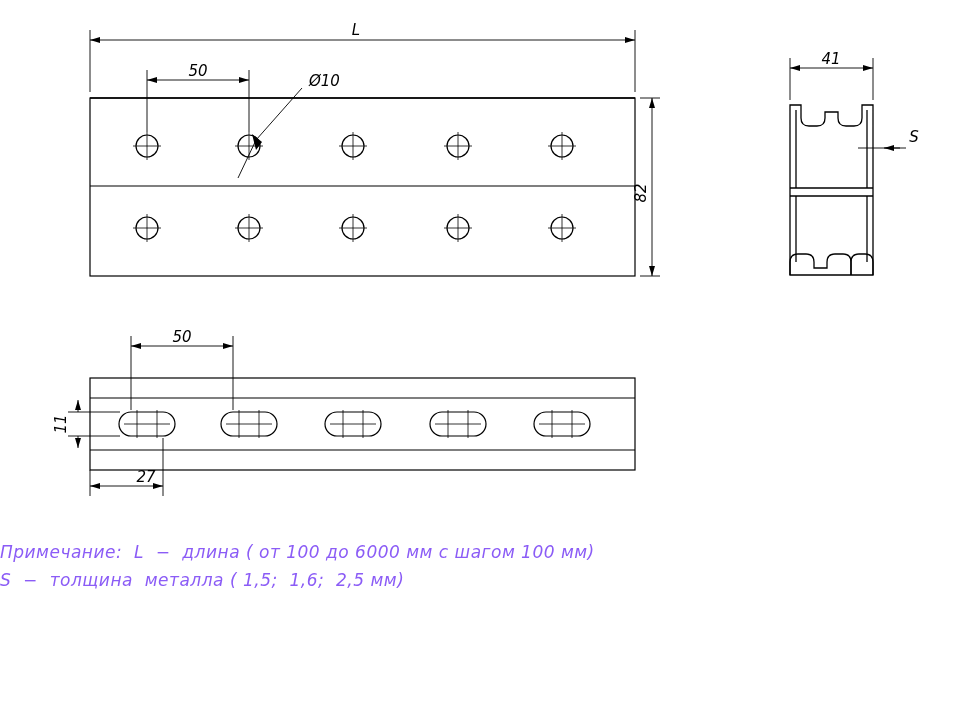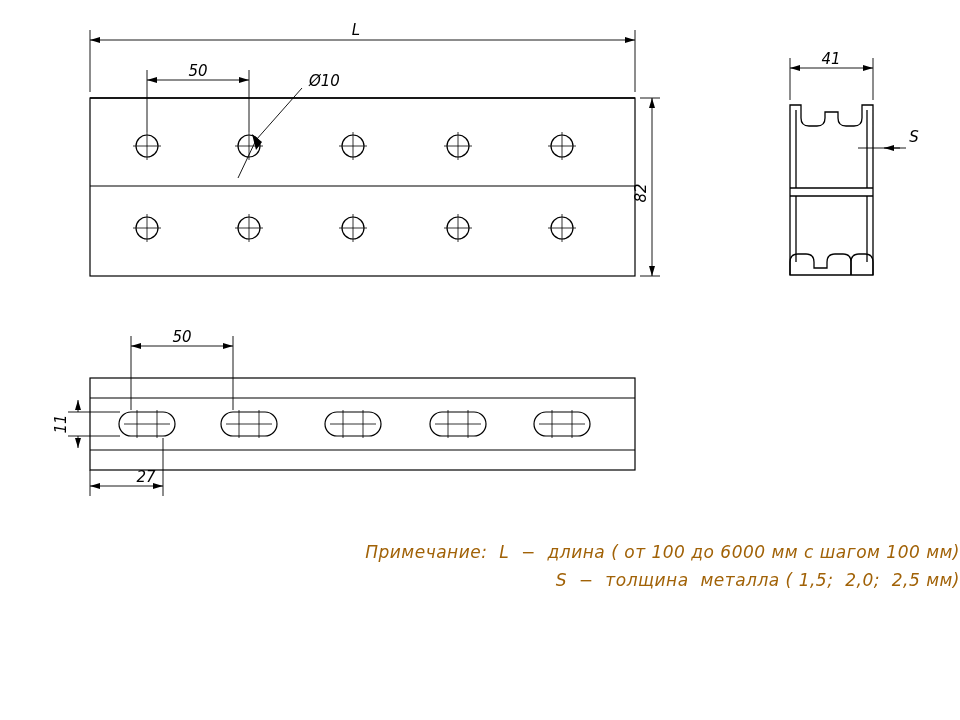--- a/index.html
+++ b/index.html
@@ -18,25 +18,25 @@
   #sheet svg {
     position: absolute;
     left: 0;
     top: 0;
   }
   .note-block {
     position: absolute;
     left: 0;
     top: 538px;
     width: 960px;
-    text-align: right;
+    text-align: left;
     font-family: "DejaVu Sans", sans-serif;
     font-style: italic;
     font-size: 17px;
-    color: #a16207;
+    color: #8b5cf6;
     line-height: 28px;
     letter-spacing: 0.5px;
   }
   .note-line {
     display: block;
     white-space: pre;
   }
 </style>
 </head>
 <body>
@@ -276,16 +276,16 @@
       <text x="831" y="64" text-anchor="middle">41</text>
       <text x="914" y="142" text-anchor="middle">S</text>
       <text x="182" y="342" text-anchor="middle">50</text>
       <text x="0" y="0" text-anchor="middle" transform="translate(66,424) rotate(-90)">11</text>
       <text x="146" y="482" text-anchor="middle">27</text>
     </g>
   </svg>
 
   <div class="note-block">
     <span class="note-line">Примечание:  L  −  длина ( от 100 до 6000 мм с шагом 100 мм)</span>
-    <span class="note-line">S  −  толщина  металла ( 1,5;  2,0;  2,5 мм)</span>
+    <span class="note-line">S  −  толщина  металла ( 1,5;  1,6;  2,5 мм)</span>
   </div>
 
 </div>
 
 </body></html>

